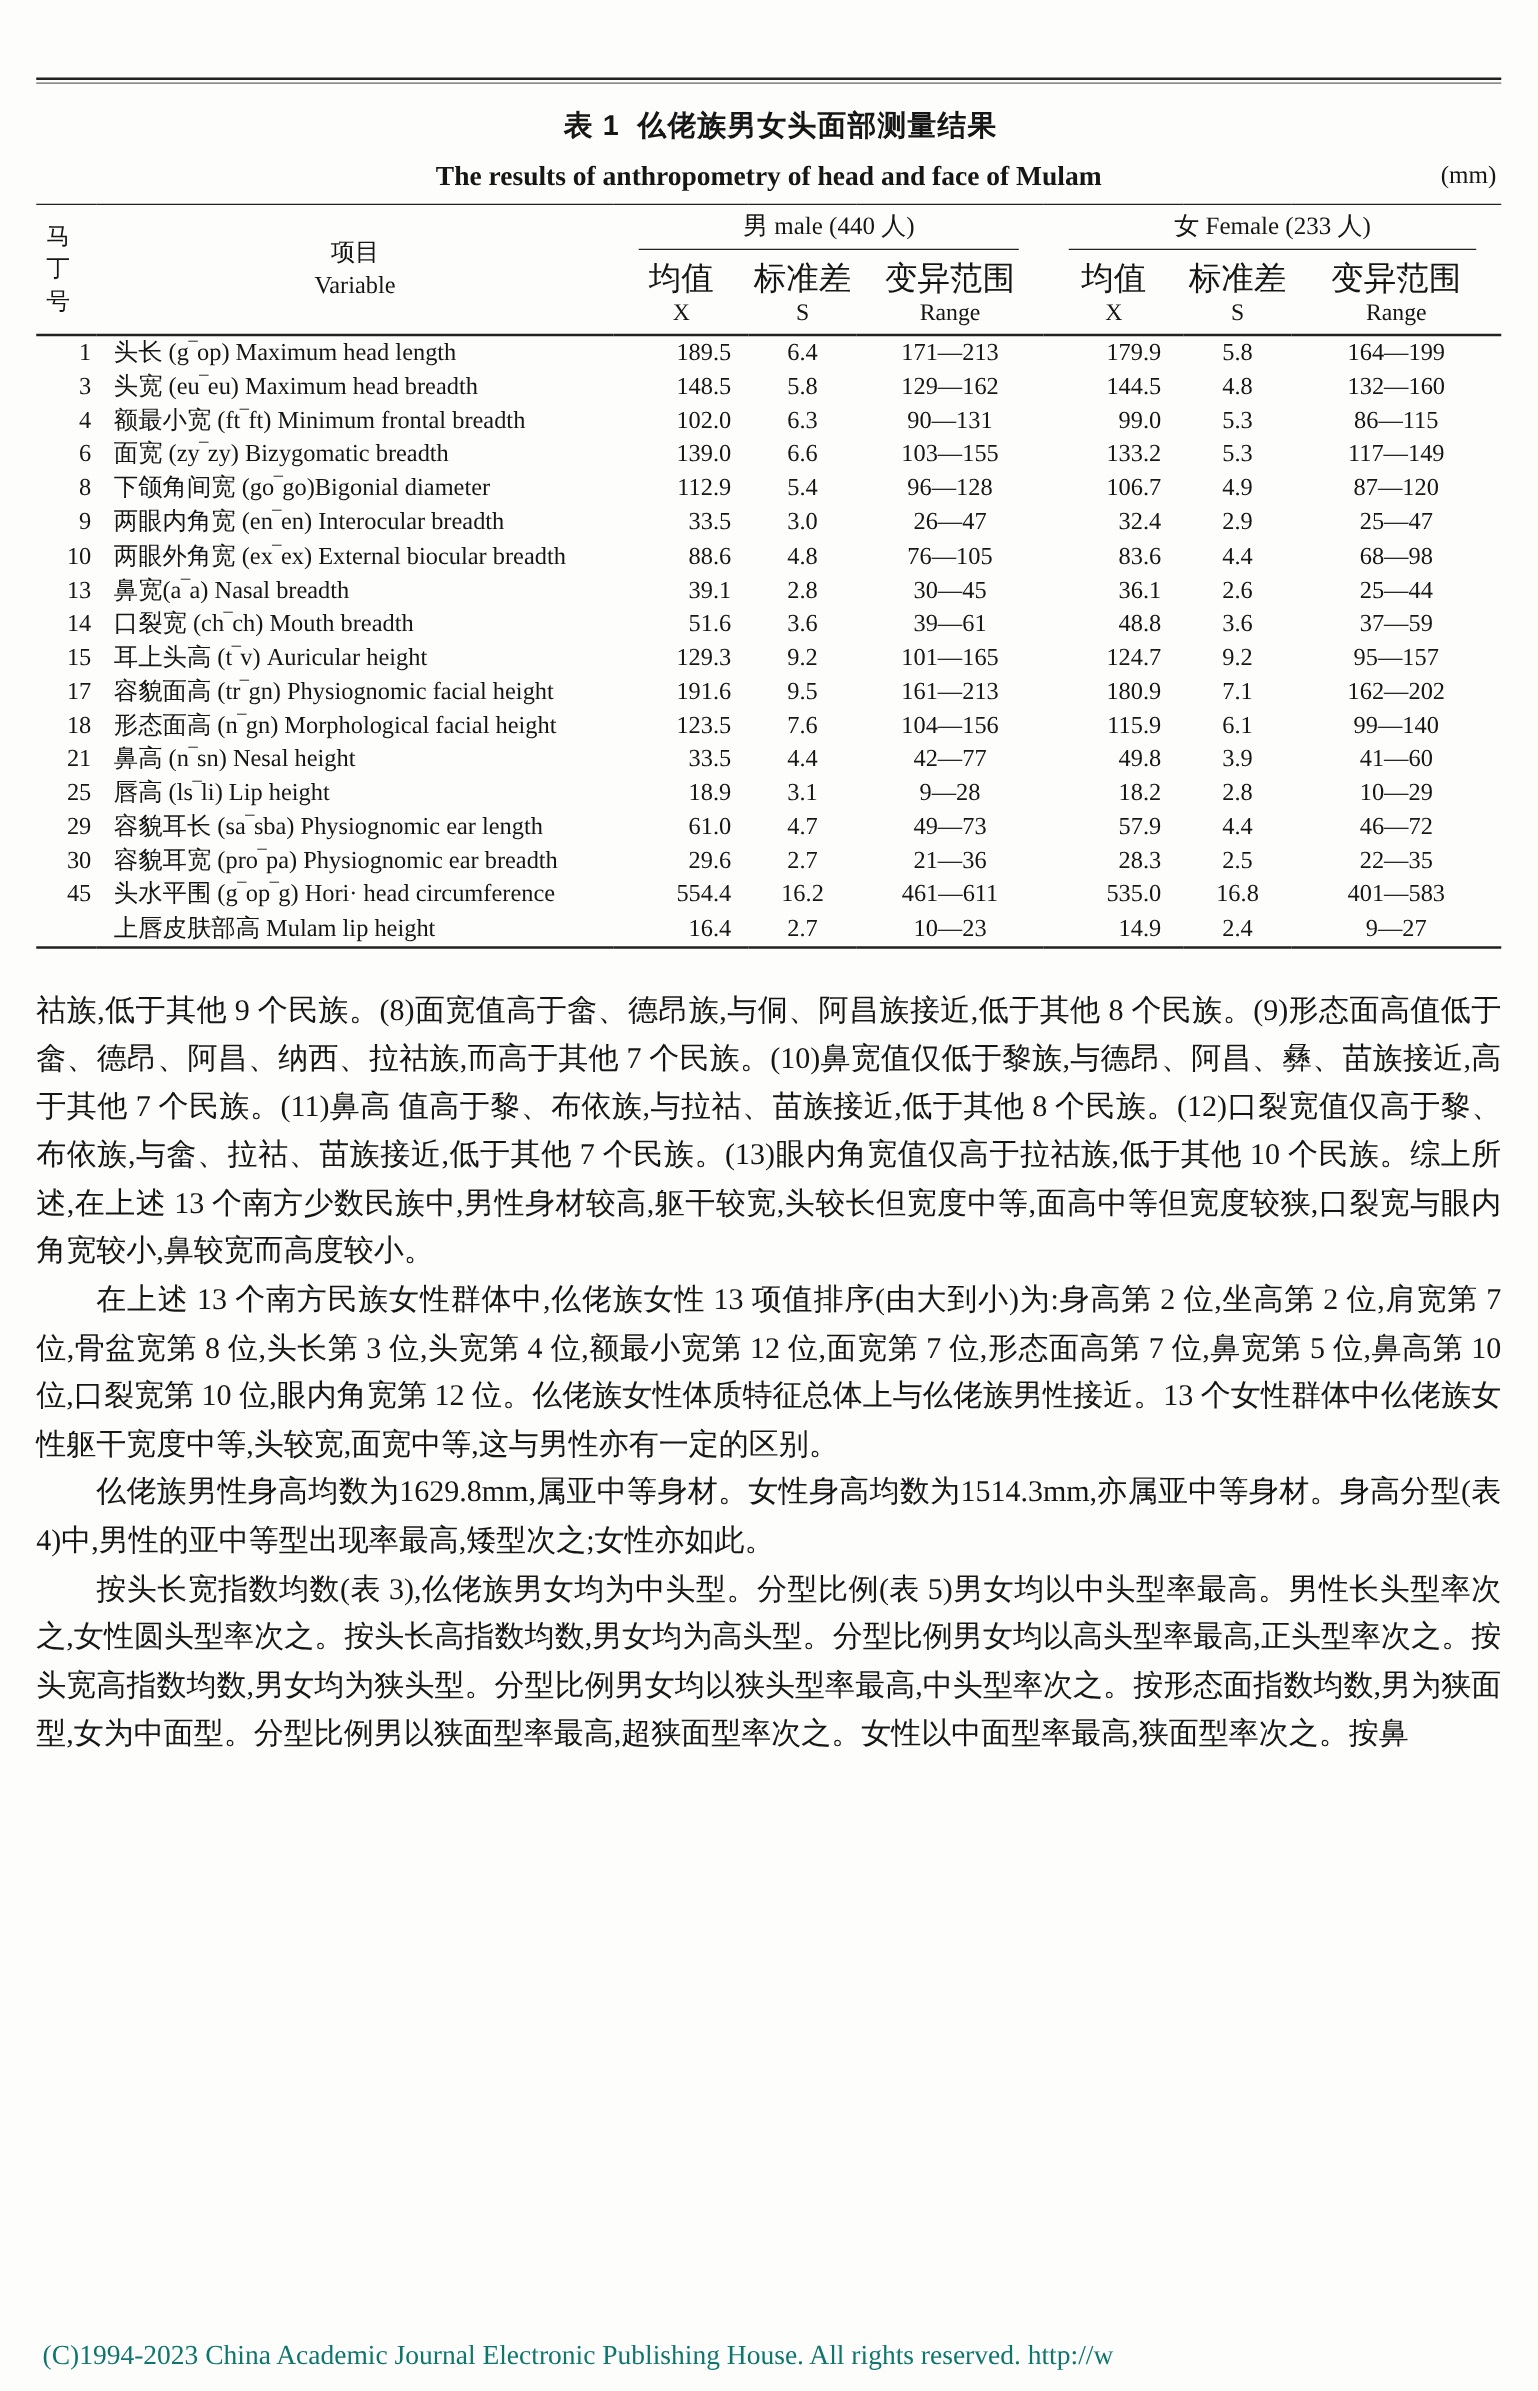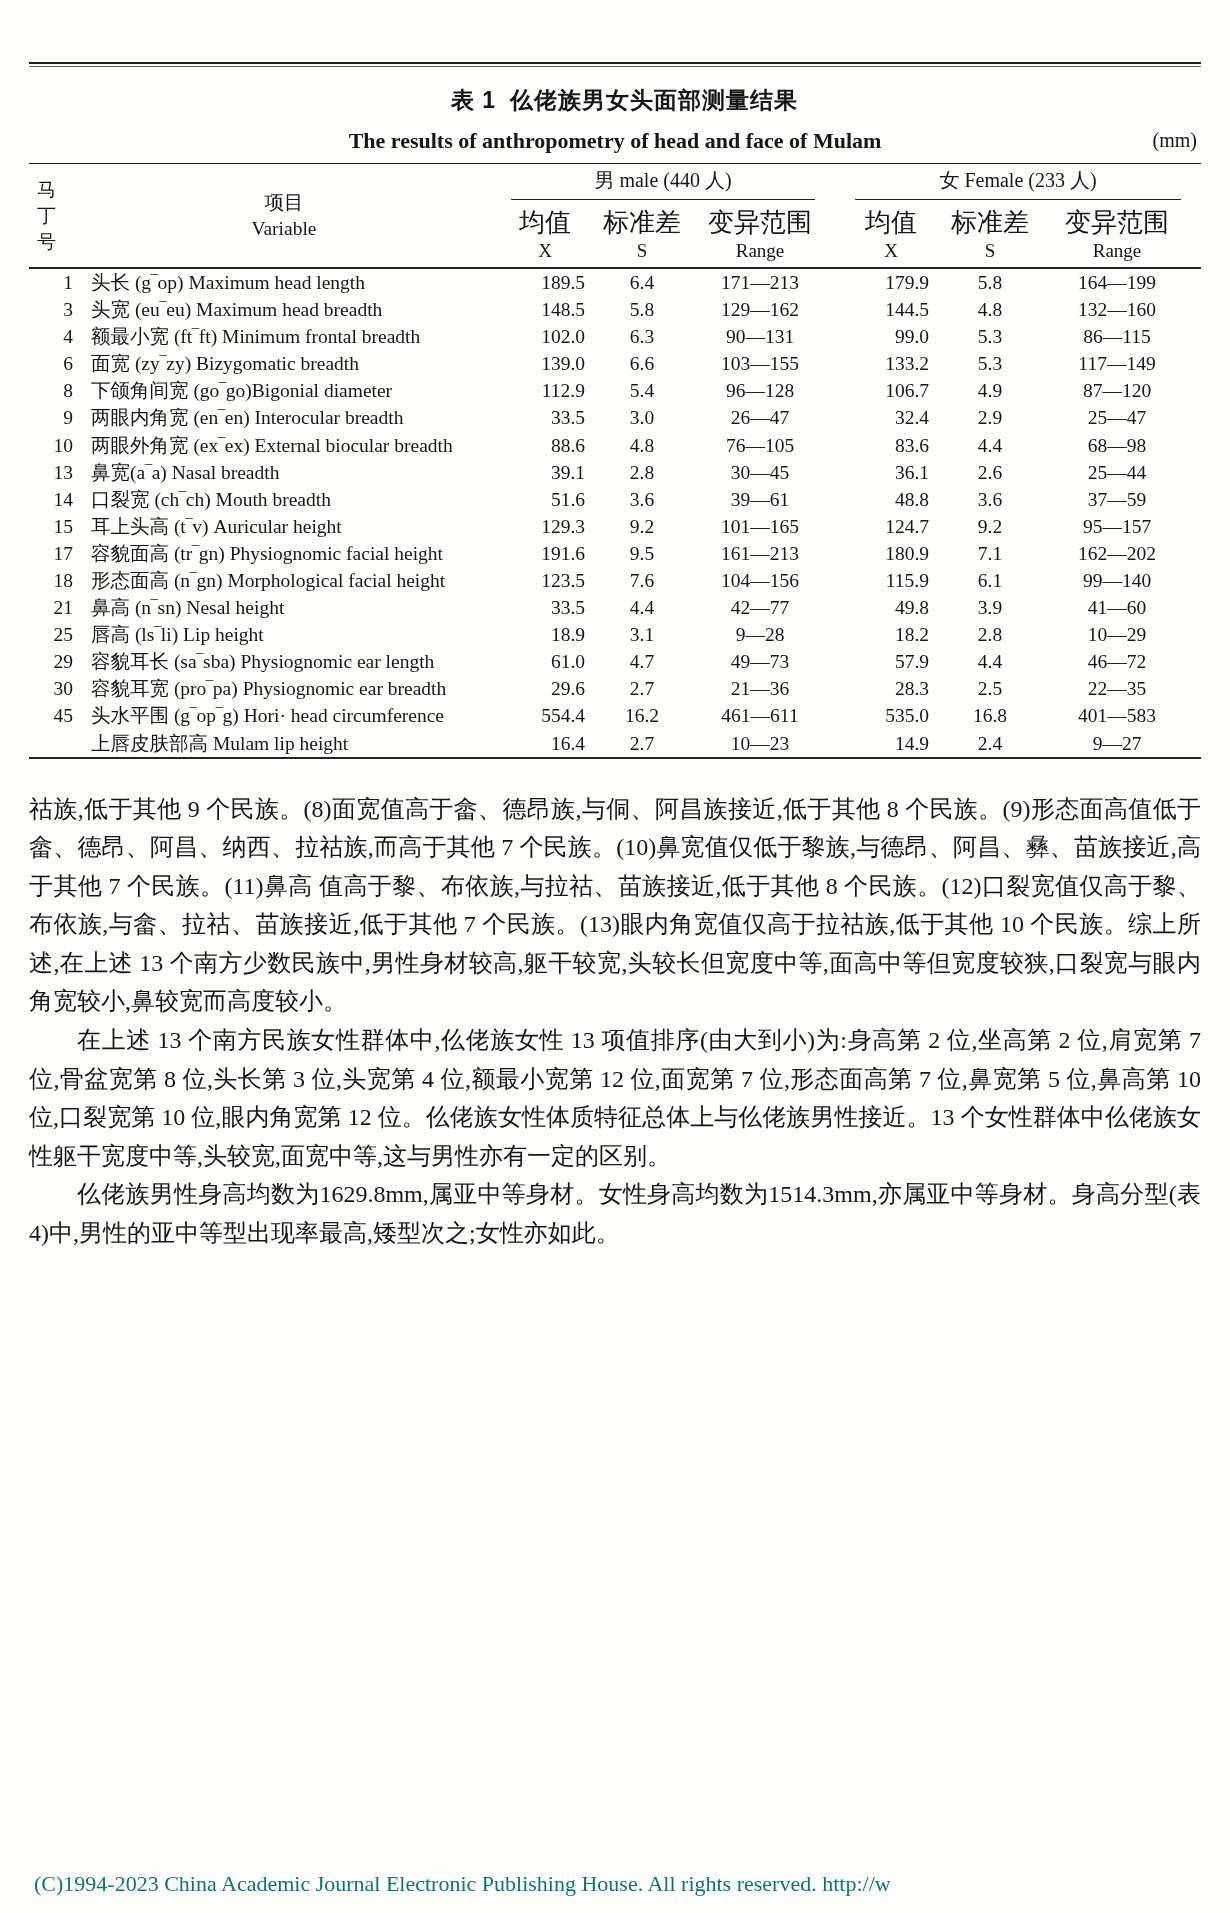--- a/index.html
+++ b/index.html
@@ -292,17 +292,18 @@
           <td class="col-f_s">2.4</td>
           <td class="col-f_range">9—27</td>
         </tr>
       </tbody>
   </table>
 
   <div class="body-text">
     <p class="no-indent">祜族,低于其他 9 个民族。(8)面宽值高于畲、德昂族,与侗、阿昌族接近,低于其他 8 个民族。(9)形态面高值低于畲、德昂、阿昌、纳西、拉祜族,而高于其他 7 个民族。(10)鼻宽值仅低于黎族,与德昂、阿昌、彝、苗族接近,高于其他 7 个民族。(11)鼻高 值高于黎、布依族,与拉祜、苗族接近,低于其他 8 个民族。(12)口裂宽值仅高于黎、布依族,与畲、拉祜、苗族接近,低于其他 7 个民族。(13)眼内角宽值仅高于拉祜族,低于其他 10 个民族。综上所述,在上述 13 个南方少数民族中,男性身材较高,躯干较宽,头较长但宽度中等,面高中等但宽度较狭,口裂宽与眼内角宽较小,鼻较宽而高度较小。</p>
     <p>在上述 13 个南方民族女性群体中,仫佬族女性 13 项值排序(由大到小)为:身高第 2 位,坐高第 2 位,肩宽第 7 位,骨盆宽第 8 位,头长第 3 位,头宽第 4 位,额最小宽第 12 位,面宽第 7 位,形态面高第 7 位,鼻宽第 5 位,鼻高第 10 位,口裂宽第 10 位,眼内角宽第 12 位。仫佬族女性体质特征总体上与仫佬族男性接近。13 个女性群体中仫佬族女性躯干宽度中等,头较宽,面宽中等,这与男性亦有一定的区别。</p>
     <p>仫佬族男性身高均数为1629.8mm,属亚中等身材。女性身高均数为1514.3mm,亦属亚中等身材。身高分型(表 4)中,男性的亚中等型出现率最高,矮型次之;女性亦如此。</p>
+    <p>按头长宽指数均数(表 3),仫佬族男女均为中头型。分型比例(表 5)男女均以中头型率最高。男性长头型率次之,女性圆头型率次之。按头长高指数均数,男女均为高头型。分型比例男女均以高头型率最高,正头型率次之。按头宽高指数均数,男女均为狭头型。分型比例男女均以狭头型率最高,中头型率次之。按形态面指数均数,男为狭面型,女为中面型。分型比例男以狭面型率最高,超狭面型率次之。女性以中面型率最高,狭面型率次之。按鼻</p>
   </div>
 
 </div>
 
 <div class="watermark">(C)1994-2023 China Academic Journal Electronic Publishing House. All rights reserved.   http://w</div>
 
 </body></html>

